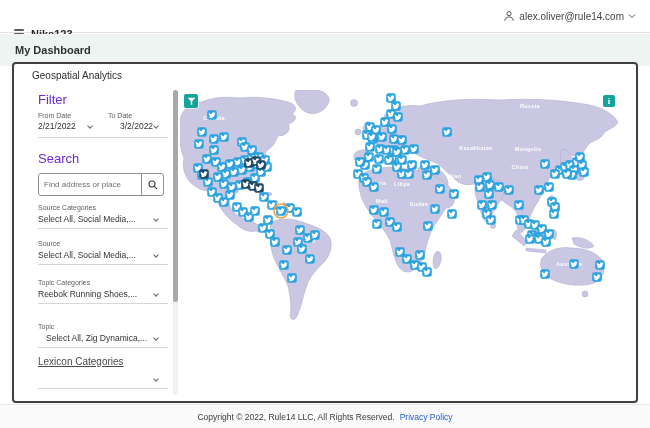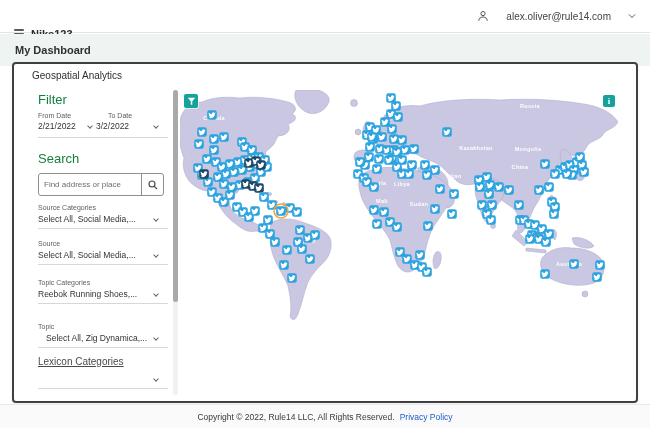--- a/index.html
+++ b/index.html
@@ -12,38 +12,38 @@
   .topbar {
     position:absolute; left:0; top:0; width:650px; height:33px;
     background:#fff; border-bottom:1px solid #e2e2e2;
     display:flex; align-items:center; justify-content:space-between;
     padding:0 14px;
   }
   .brand-wrap { display:flex; align-items:center; gap:7px;margin-top:36px; }
   .burger { display:flex; flex-direction:column; gap:2px; cursor:pointer; }
   .burger span { width:10px; height:2px; background:#5a5a5a; border-radius:1px; }
   .brand { font-size:11px; font-weight:bold; color:#2b2b2b; }
-  .user-wrap { display:flex; align-items:center; gap:17px; cursor:pointer; }
+  .user-wrap { display:flex; align-items:center; gap:4px; cursor:pointer; }
   .user-email { font-size:10px; color:#444; }
   
   .dashbar {
     position:absolute; left:0; top:34px; width:650px; height:28px;
     background:#eef4f2; display:flex; align-items:center; padding:16px 15px;
   }
   .dashbar-title { font-size:11px; font-weight:bold; color:#2c3230; }
   
   .card {
     position:absolute; left:12px; top:62px; width:626px; height:341px;
     background:#fff; border:2px solid #404040; border-radius:4px;
     box-shadow:0 1px 3px rgba(0,0,0,0.07);
   }
   .card-title { position:absolute; left:18px; top:6px; font-size:10px; color:#2f2f2f; }
   
   .panel { position:absolute; left:16px; top:23px; width:148px; height:314px; }
-  .panel-heading { font-size:13px; color:#15803d; }
+  .panel-heading { font-size:13px; color:#6d28d9; }
   .h-filter { position:absolute; left:8px; top:5px; }
   .h-search { position:absolute; left:8px; top:64px; }
   .f-label { position:absolute; font-size:7px; color:#5d5d5d; }
   .f-value { position:absolute; font-size:8.5px; color:#333; cursor:pointer; }
   .chev { display:inline-block; width:4px; height:4px; border-right:1px solid #666;
           border-bottom:1px solid #666; transform:rotate(45deg); position:absolute; cursor:pointer; }
   .divider { position:absolute; left:8px; width:130px; border-top:1px solid #d7d7d7; }
   .searchbox {
     position:absolute; left:8px; top:86px; width:126px; height:23px;
     border:1px solid #8f8f8f; border-radius:3px; display:flex; align-items:stretch;
@@ -116,21 +116,21 @@
   <div class="card-title">Geospatial Analytics</div>
 
   <div class="panel">
     <div class="panel-heading h-filter">Filter</div>
 
     <div class="f-label" style="left:8px; top:25px;">From Date</div>
     <div class="f-value" style="left:8px; top:34px;">2/21/2022</div>
     <span class="chev" style="left:58px; top:37px;"></span>
 
     <div class="f-label" style="left:78px; top:25px;">To Date</div>
-    <div class="f-value" style="left:66px; top:34px;text-align:right;">3/2/2022</div>
+    <div class="f-value" style="left:90px; top:34px;text-align:right;">3/2/2022</div>
     <span class="chev" style="left:124px; top:37px;"></span>
 
     <div class="divider" style="top:50px;"></div>
 
     <div class="panel-heading h-search">Search</div>
     <div class="searchbox">
       <input type="text" placeholder="Find address or place" style="">
       <div class="search-btn">
         <svg width="10" height="10" viewBox="0 0 10 10">
           <circle cx="4" cy="4" r="3" fill="none" stroke="#444" stroke-width="1.1"></circle>

